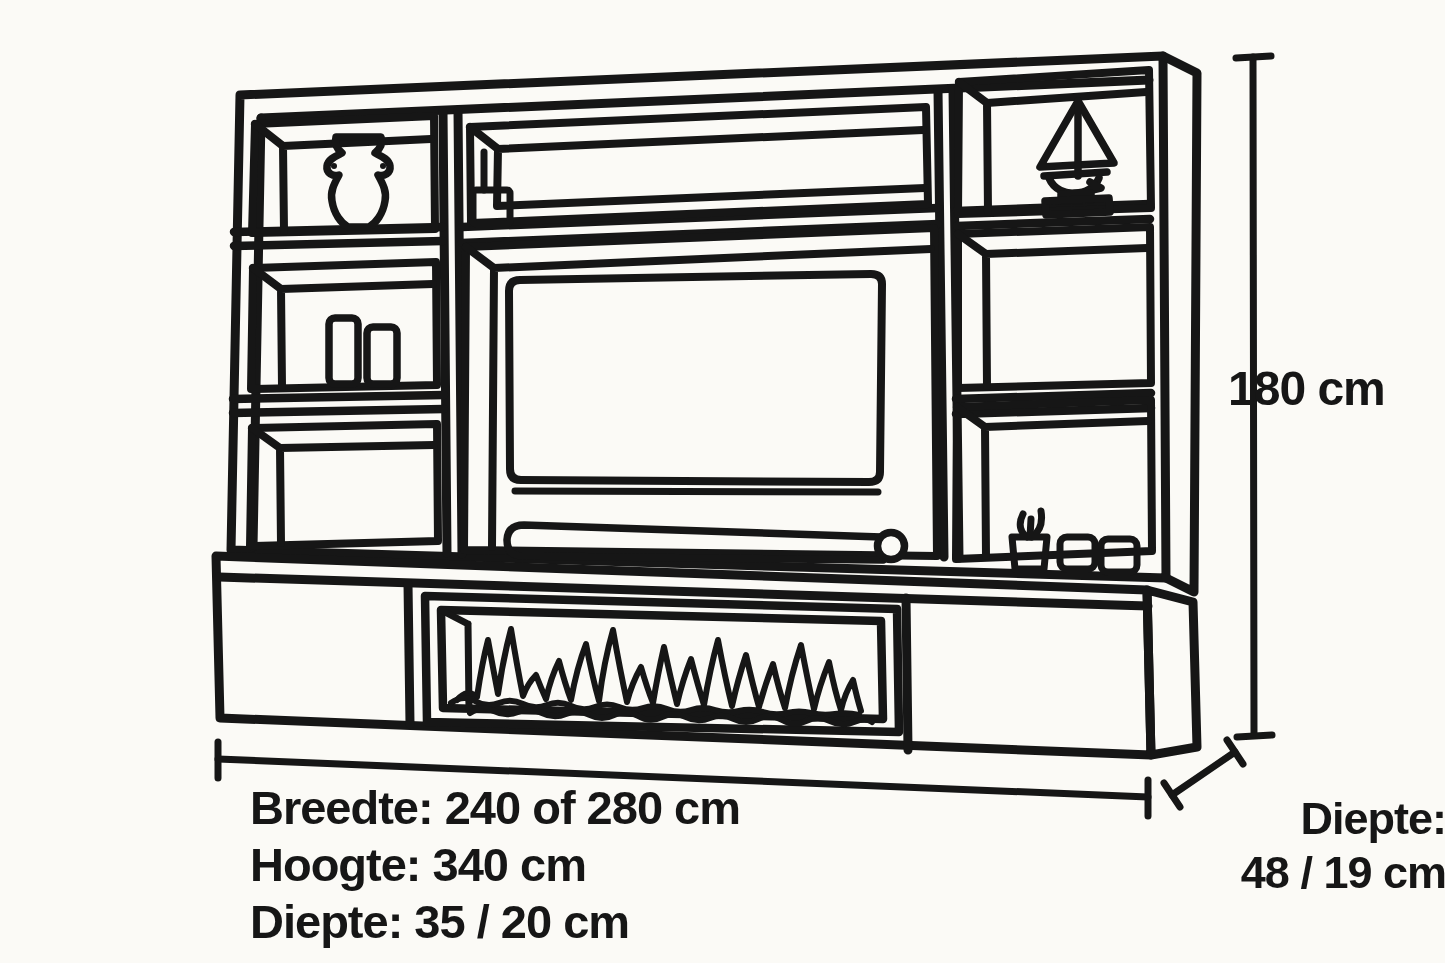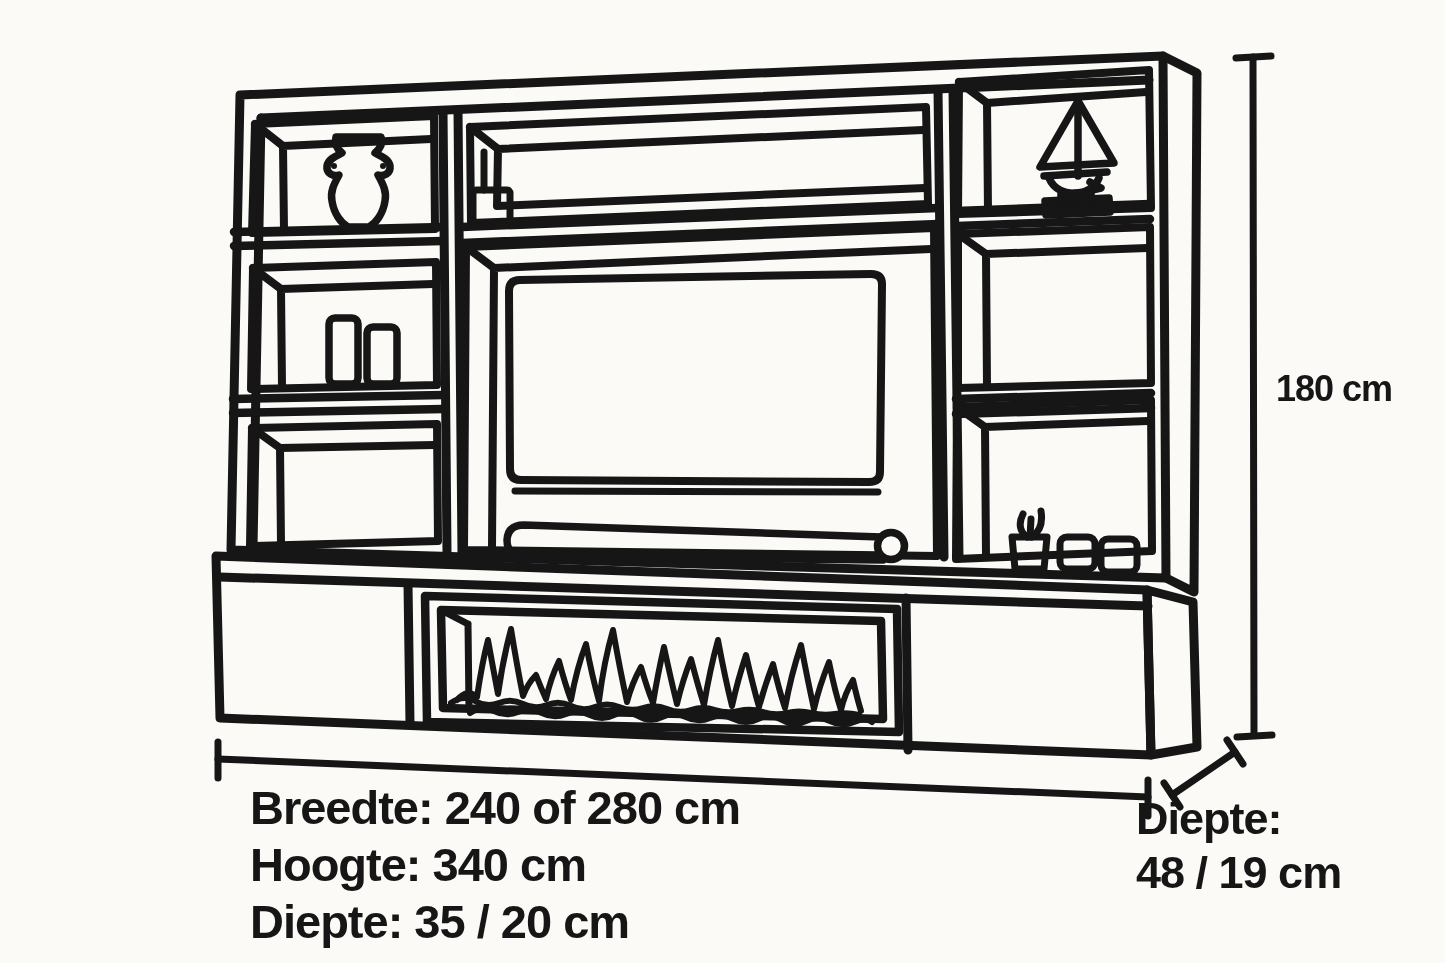--- a/index.html
+++ b/index.html
@@ -15,24 +15,24 @@
   svg{position:absolute;left:0;top:0;}
   .lbl{
     position:absolute;color:#161616;font-weight:700;letter-spacing:-1px;
     white-space:nowrap;
   }
   .lbl-bottom{
     left:250px;top:779px;width:780px;text-align:left;
     font-size:47px;line-height:57px;
   }
   .lbl-height{
-    left:1276px;top:366px;font-size:36px;line-height:46px;
+    left:1228px;top:366px;font-size:48px;line-height:46px;
   }
   .lbl-depth{
-    left:1136px;top:792px;width:310px;text-align:left;
+    left:1136px;top:792px;width:310px;text-align:right;
     font-size:45px;line-height:54px;
   }
   path,rect,circle,line{vector-effect:none;}
 </style>
 </head>
 <body>
 
 <div class="stage">
 
   <svg width="1445" height="963" viewBox="0 0 1445 963" fill="none" stroke="#161616" stroke-linecap="round" stroke-linejoin="round">

